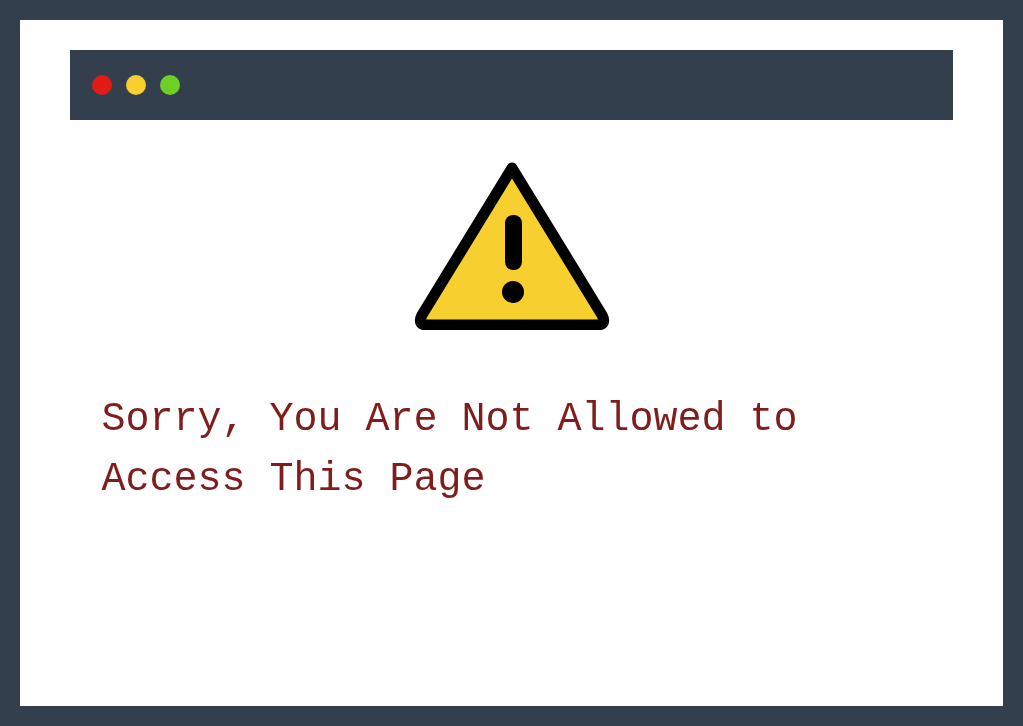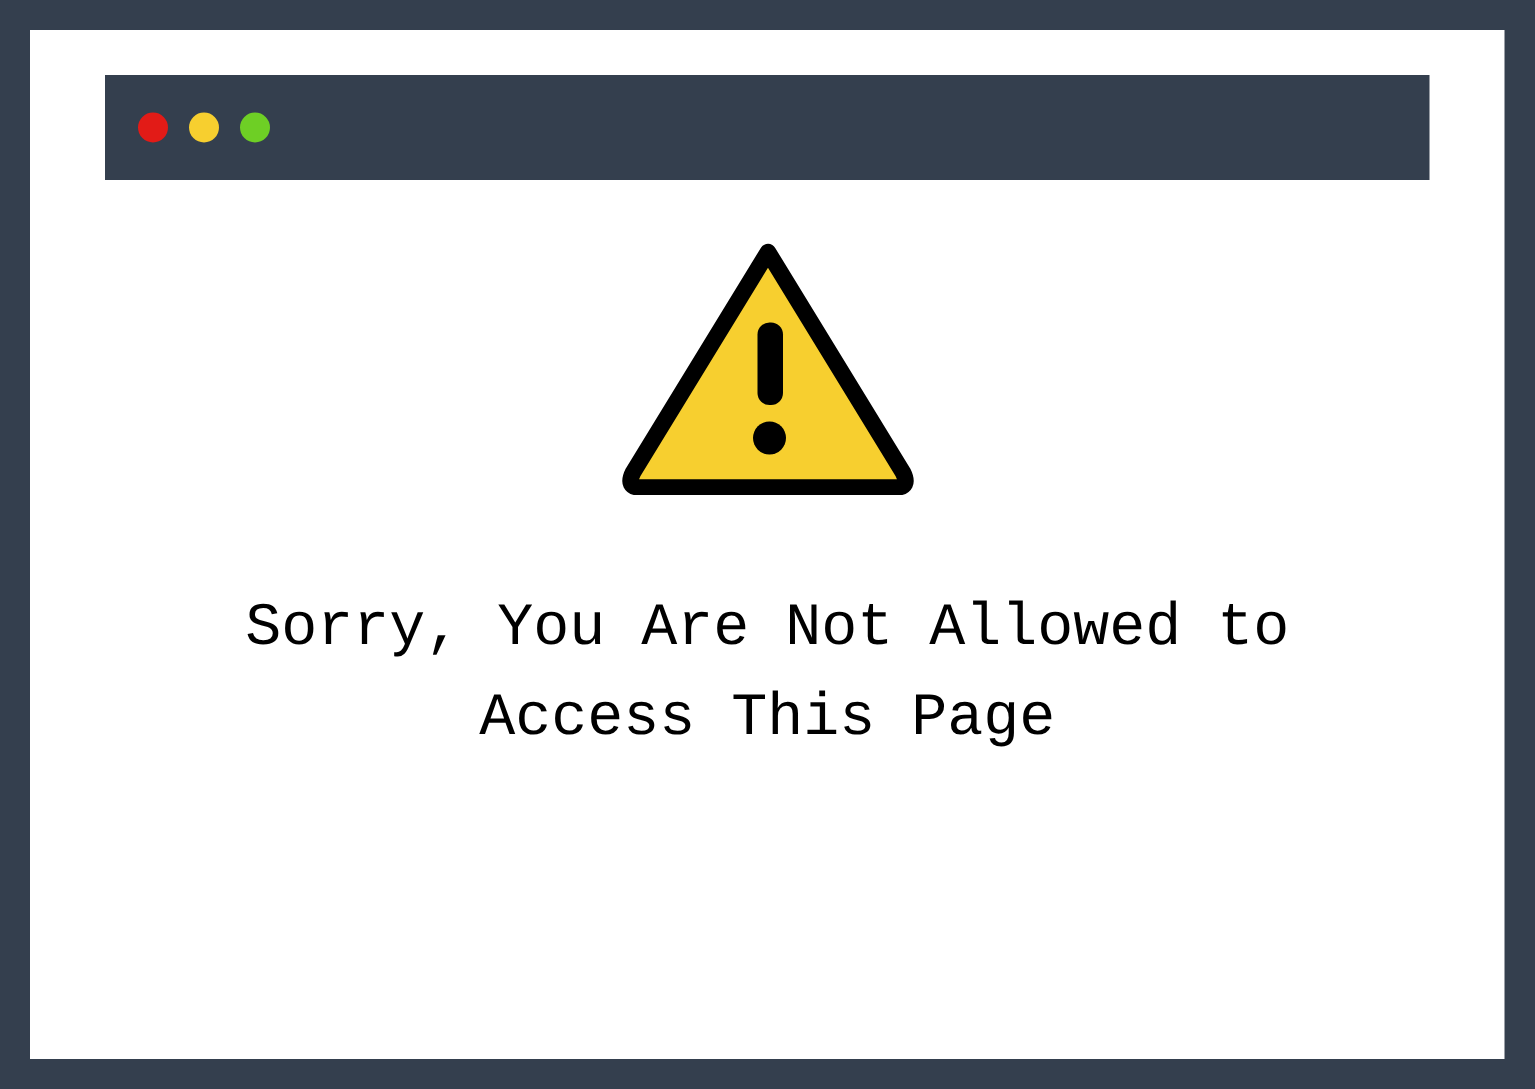--- a/index.html
+++ b/index.html
@@ -54,22 +54,21 @@
       align-items: center;
       padding-top: 40px;
     }
     .warning-icon {
       width: 200px;
       height: 170px;
     }
     .message {
       margin-top: 60px;
       font-size: 40px;
-      color: #000000;
-      text-align: center;
+      color: #7f1d1d;
       line-height: 1.5;
       max-width: 820px;
       font-family: 'Courier New', Courier, monospace;
     }
   </style>
 </head>
 <body>
 
 <div class="window">
   <div class="titlebar">

